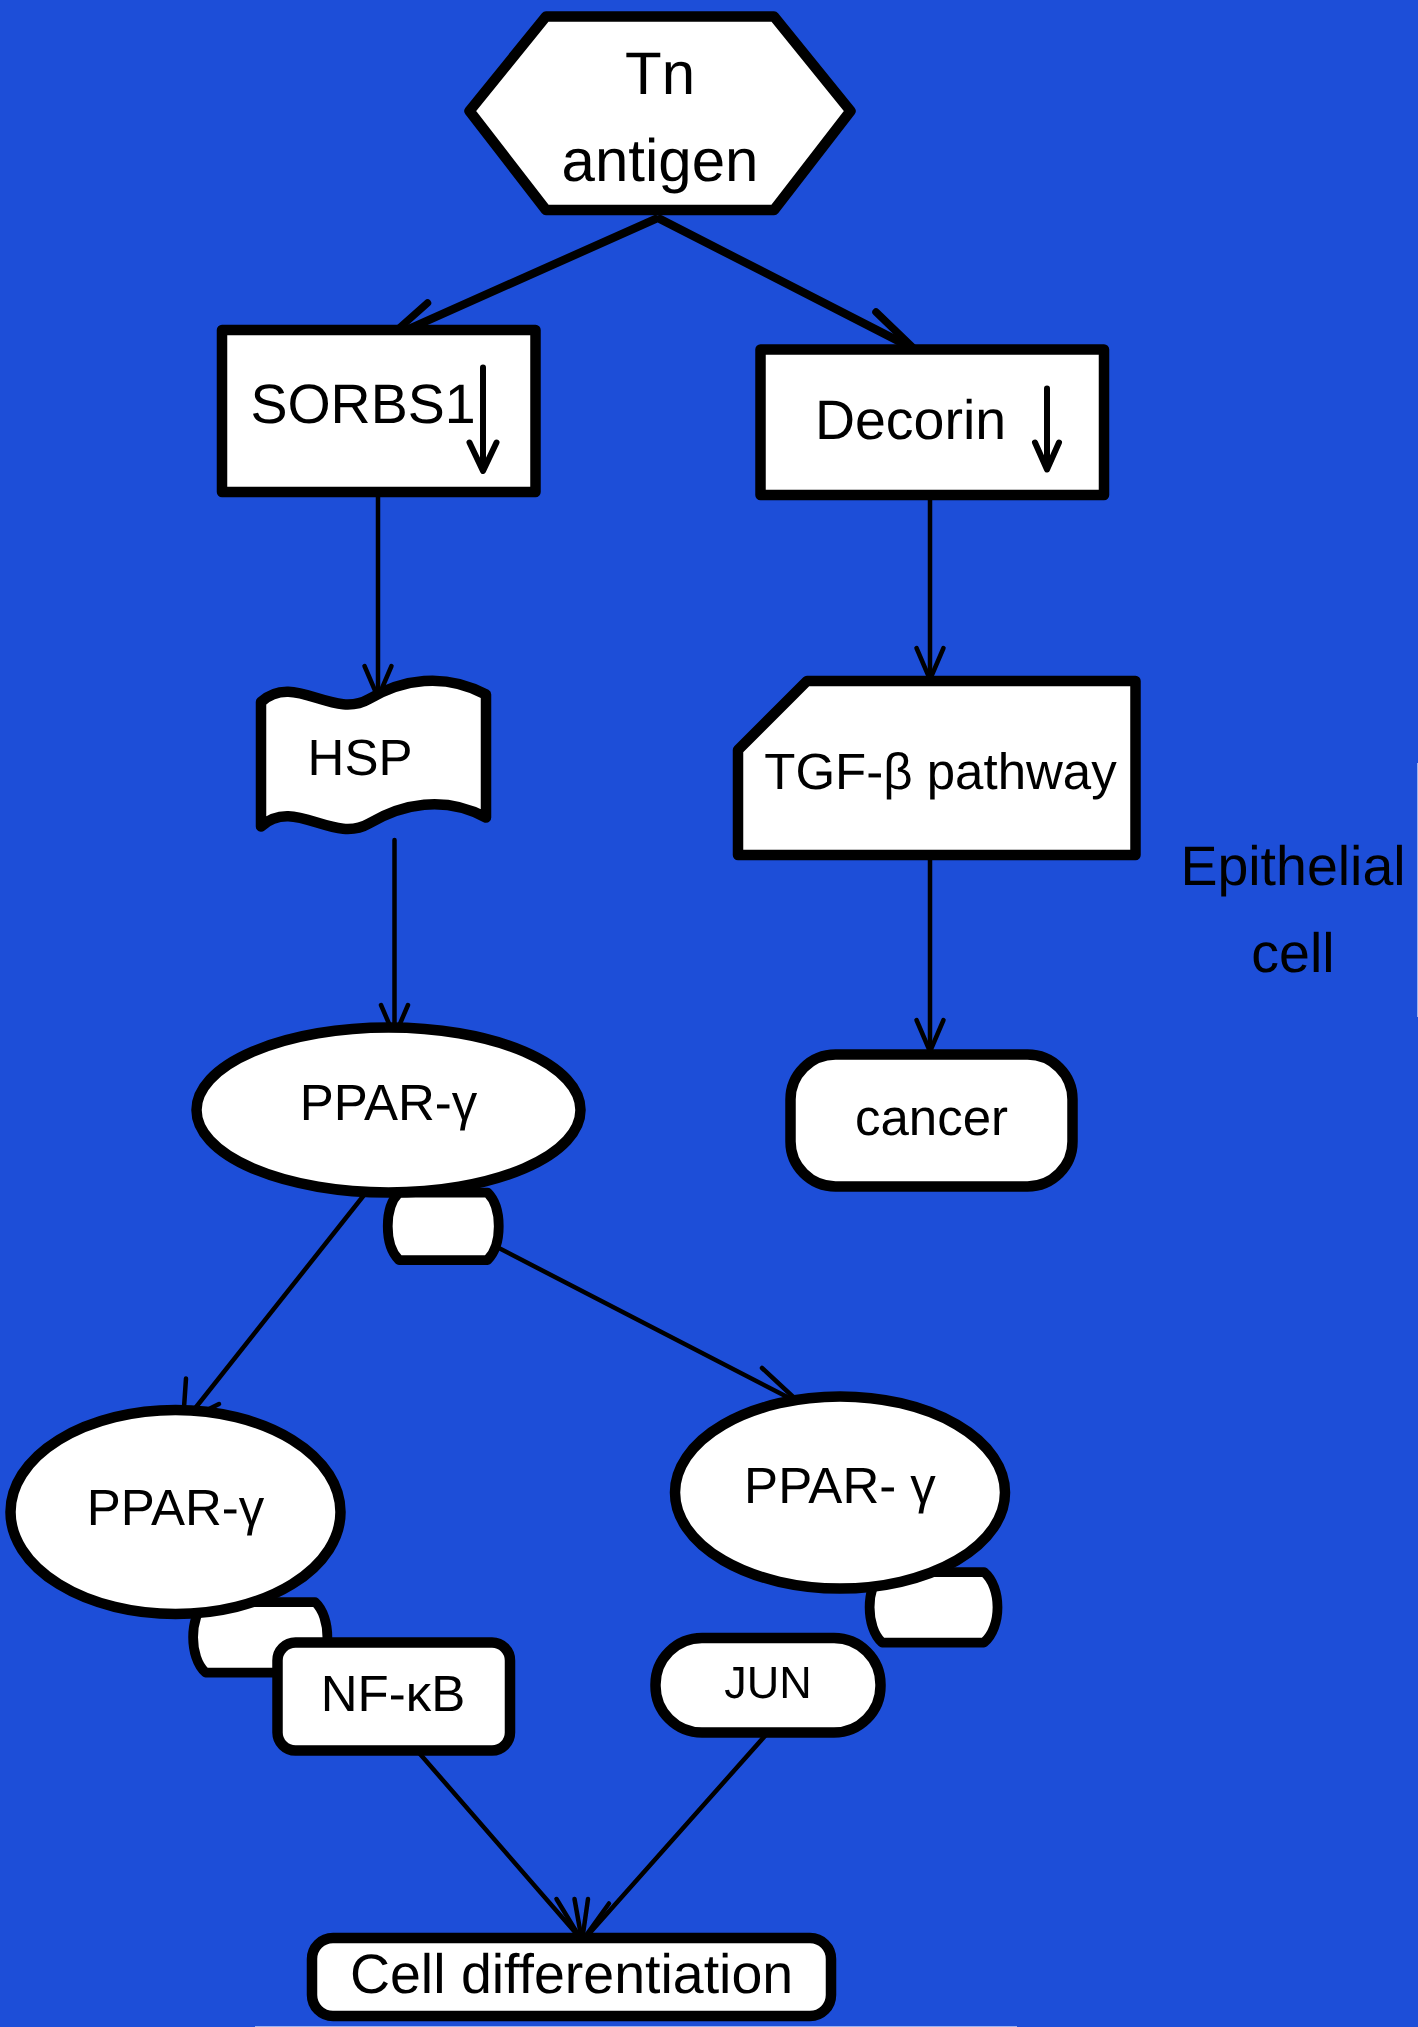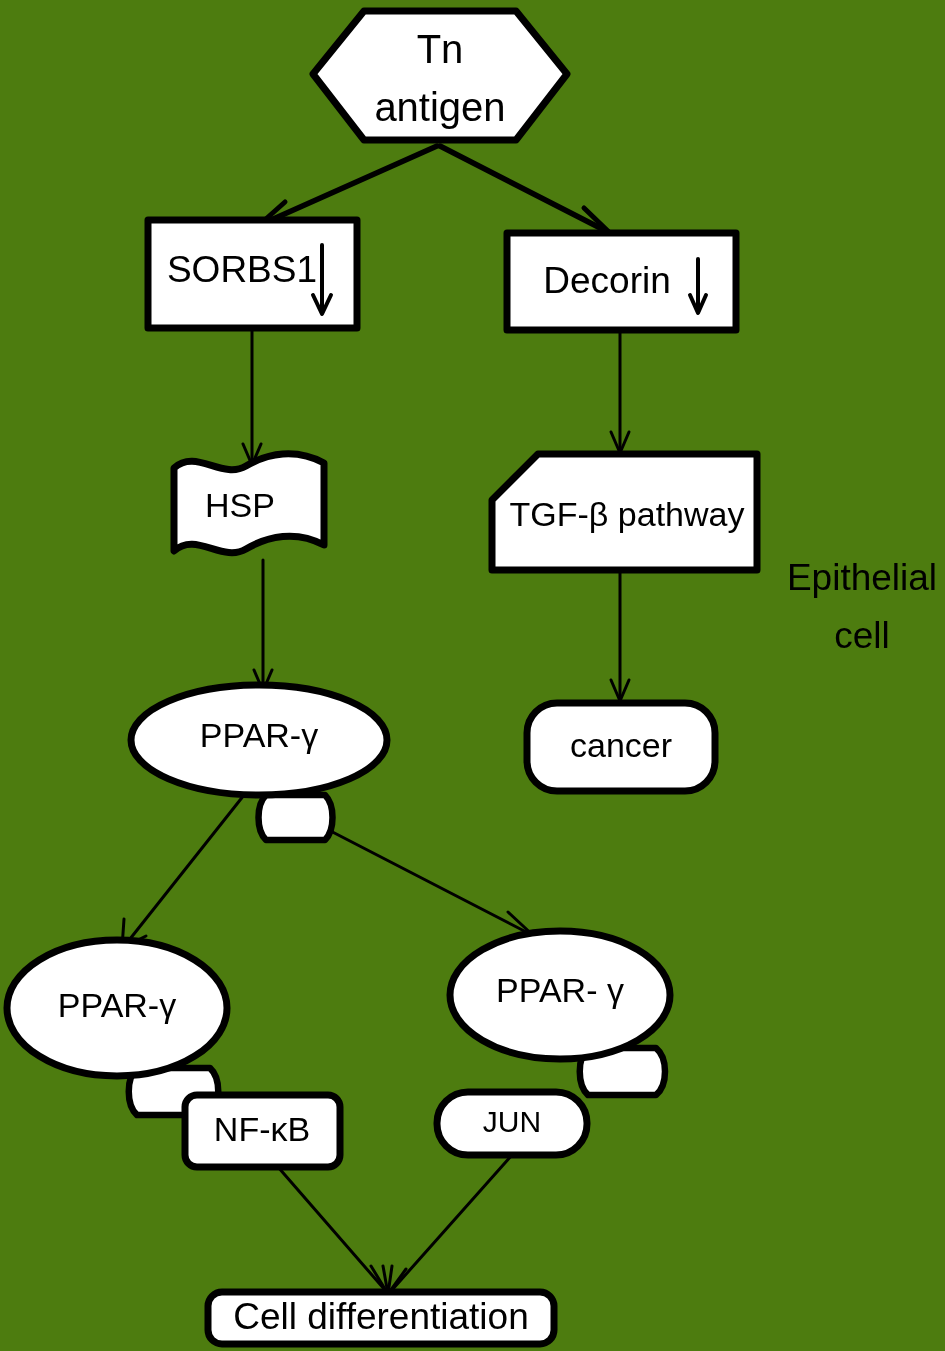--- a/index.html
+++ b/index.html
@@ -10,21 +10,21 @@
   body {
     width: 945px;
     height: 1351px;
     font-family: "Liberation Sans", sans-serif;
     overflow: hidden;
   }
   #diagram-root {
     position: relative;
     width: 945px;
     height: 1351px;
-    background: #4d7c0f;
+    background: #1d4ed8;
   }
   svg#pathway-svg {
     display: block;
     width: 945px;
     height: 1351px;
   }
   .node-shape {
     fill: #ffffff;
     stroke: #000000;
     stroke-width: 7;

